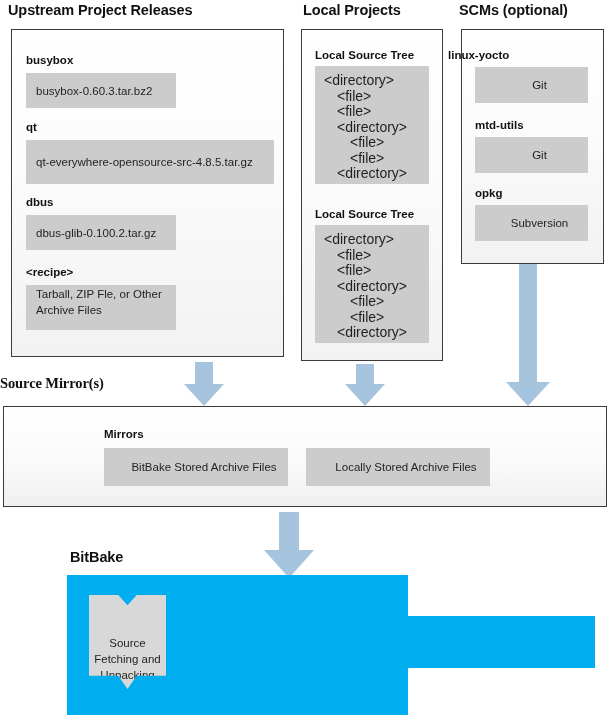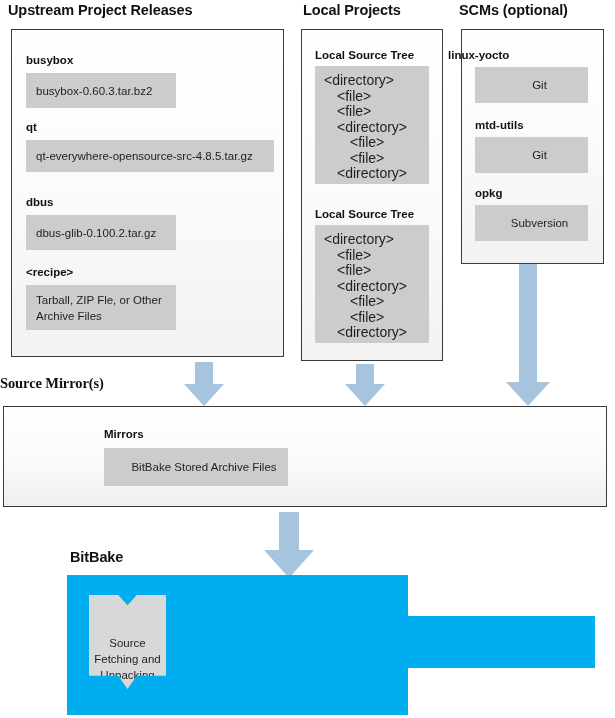--- a/index.html
+++ b/index.html
@@ -61,21 +61,21 @@
     display: flex;
     align-items: center;
     padding-left: 10px;
   }
   .grey-box.center {
     justify-content: center;
     padding-left: 16px;
   }
   .grey-box.multiline {
     display: block;
-    padding: 7px 0 0 10px;
+    padding: 1px 0 0 10px;
     line-height: 16px;
   }
 
   
   .tree-box {
     position: absolute;
     background: #cccccc;
     box-sizing: border-box;
     padding: 7px 0 7px 0;
     font-size: 14px;
@@ -143,21 +143,21 @@
   <div class="section-title" style="left:0; top:375px;font-family:Liberation Serif, serif;">Source Mirror(s)</div>
   <div class="section-title" style="left:70px; top:549px;">BitBake</div>
 
   <div class="panel" style="left:11px; top:29px; width:273px; height:328px;">
   </div>
 
   <div class="item-label" style="left:26px; top:54px;">busybox</div>
   <div class="grey-box" style="left:26px; top:73px; width:150px; height:35px;">busybox-0.60.3.tar.bz2</div>
 
   <div class="item-label" style="left:26px; top:121px;">qt</div>
-  <div class="grey-box" style="left:26px; top:140px; width:248px; height:32px;">qt-everywhere-opensource-src-4.8.5.tar.gz</div>
+  <div class="grey-box" style="left:26px; top:140px; width:248px; height:44px;">qt-everywhere-opensource-src-4.8.5.tar.gz</div>
 
   <div class="item-label" style="left:26px; top:196px;">dbus</div>
   <div class="grey-box" style="left:26px; top:215px; width:150px; height:35px;">dbus-glib-0.100.2.tar.gz</div>
 
   <div class="item-label" style="left:26px; top:266px;">&lt;recipe&gt;</div>
   <div class="grey-box multiline" style="left:26px; top:285px; width:150px; height:45px;">
     <span>Tarball, ZIP Fle, or</span>
     <span>Other Archive Files</span>
   </div>
 
@@ -212,20 +212,21 @@
     <div class="arrow-shaft" style="top:0; width:18px; height:118px;"></div>
     <div class="arrow-head" style="top:118px; border-left-width:22px; border-right-width:22px; border-top-width:24px;"></div>
   </div>
 
   <div class="panel-plain" style="left:3px; top:406px; width:604px; height:101px;">
   </div>
 
   <div class="item-label" style="left:104px; top:428px;">Mirrors</div>
   <div class="grey-box center" style="left:104px; top:448px; width:184px; height:38px;">BitBake Stored Archive Files</div>
 
+  <div class="grey-box center" style="left:306px; top:448px; width:184px; height:38px;">Locally Stored Archive Files</div>
 
   <div class="arrow-wrap" style="left:264px; top:512px; width:50px; height:66px;">
     <div class="arrow-shaft" style="top:0; width:20px; height:38px;"></div>
     <div class="arrow-head" style="top:38px; border-left-width:25px; border-right-width:25px; border-top-width:28px;"></div>
   </div>
 
   <div class="bitbake-shape" style="left:67px; top:575px; width:341px; height:140px;"></div>
   <div class="bitbake-shape" style="left:405px; top:616px; width:190px; height:52px;"></div>
 
   <div class="chevron-box" style="left:89px; top:595px; width:77px; height:94px;">

